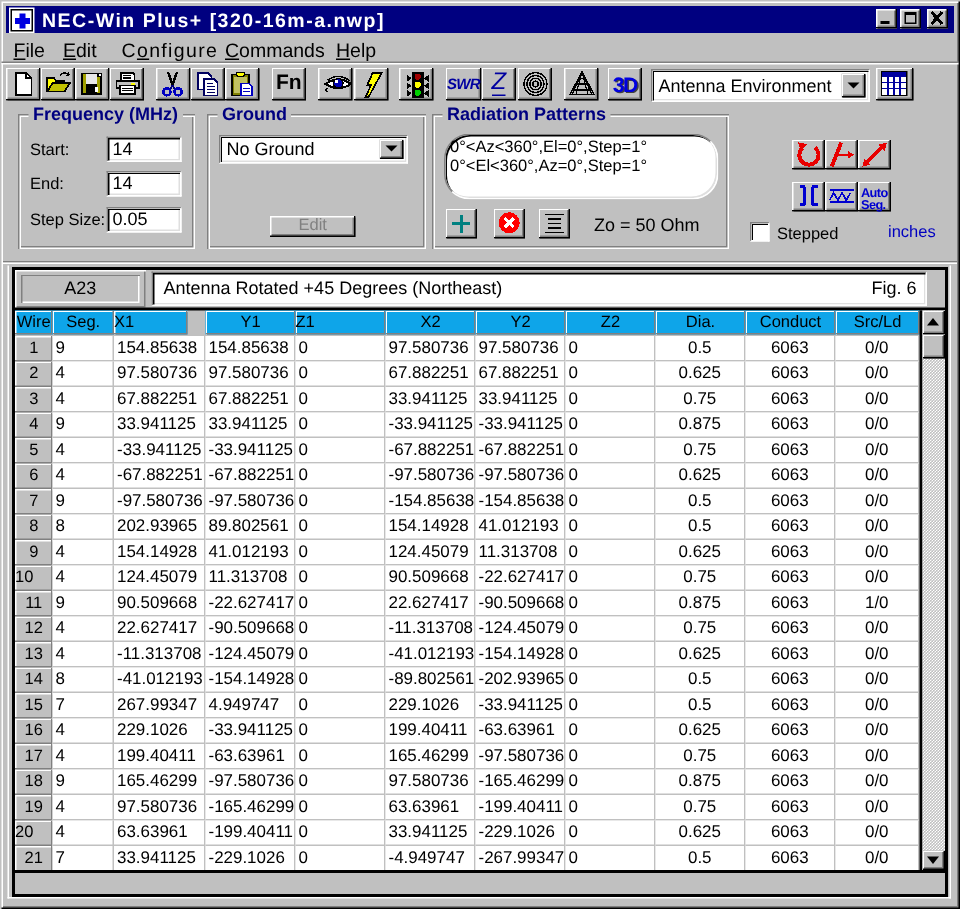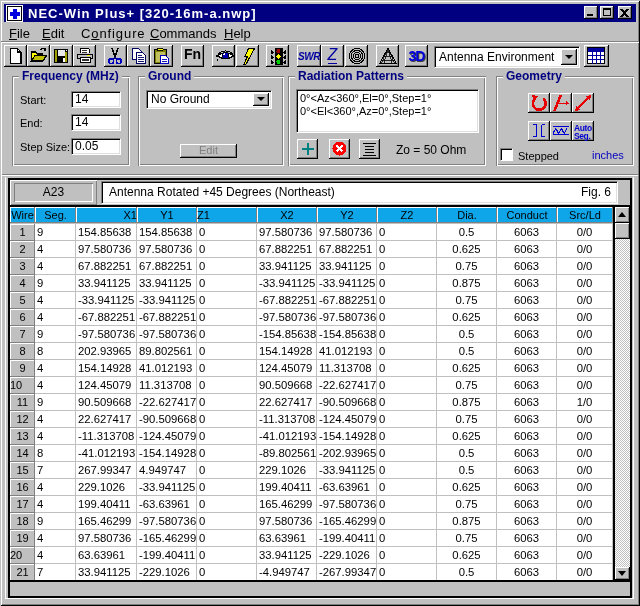--- a/index.html
+++ b/index.html
@@ -198,41 +198,38 @@
     </div>
 <div class="edit" style="left:146px;top:90px;width:126px;height:19px;line-height:17px;padding-left:4px;font-size:12px;">No Ground
   <div class="btn" style="right:2px;top:2px;width:16px;height:13px;">
         <div class="abs" style="left:4px;top:4px;width:0;height:0;border-left:4px solid transparent;border-right:4px solid transparent;border-top:4px solid #000"></div>
       </div>
 </div>
 <div class="btn" style="left:180px;top:144px;width:57px;height:14px;color:#808080;font-size:11px;text-align:center;line-height:13px;">Edit</div>
 <div class="gbox" style="left:288px;width:198px;">
       <div class="gtitle">Radiation Patterns</div>
     </div>
-<div class="edit" style="left:296px;top:89px;width:183px;height:44px;font-size:11px;line-height:13px;padding:2px 0 0 3px;">0°&lt;Az&lt;360°,El=0°,Step=1°<br>0°&lt;El&lt;360°,Az=0°,Step=1°</div>
+<div class="edit" style="left:296px;top:89px;width:183px;height:44px;font-size:11px;line-height:13px;padding:2px 0 0 3px;border-radius:17px;">0°&lt;Az&lt;360°,El=0°,Step=1°<br>0°&lt;El&lt;360°,Az=0°,Step=1°</div>
 <div class="btn" style="left:297px;top:139px;width:21px;height:20px;">
       <svg width="17" height="16" style="position:absolute;left:2px;top:2px" viewBox="0 0 17 16">
         <path d="M8.5 2 v12 M2.5 8 h12" stroke="#008080" stroke-width="2"></path>
       </svg>
     </div>
 <div class="btn" style="left:329px;top:139px;width:21px;height:20px;">
       <svg width="15" height="15" style="position:absolute;left:3px;top:2px" viewBox="0 0 15 15">
         <circle cx="7.5" cy="7.5" r="7" fill="#ff0000"></circle>
         <path d="M4.5 4.5 l6 6 M10.5 4.5 l-6 6" stroke="#fff" stroke-width="2"></path>
       </svg>
     </div>
 <div class="btn" style="left:359px;top:139px;width:21px;height:20px;">
       <svg width="13" height="14" style="position:absolute;left:4px;top:3px" viewBox="0 0 13 14">
         <path d="M0 1 h13 M2 4 h9 M2 7 h9 M2 10 h9 M0 13 h13" stroke="#000"></path>
       </svg>
     </div>
 <div class="lbl" style="left:396px;top:143px;font-size:12px;">Zo = 50 Ohm</div>
-<div class="gbox" style="left:496px;width:138px;">
-      <div class="gtitle">Geometry</div>
-    </div>
 <div class="btn" style="left:528px;top:93px;width:22px;height:20px;">
       <svg width="20" height="18" style="position:absolute;left:1px;top:1px" viewBox="0 0 20 18">
         <path d="M6 4.6 A6.4 6.4 0 1 0 14.2 4.3" fill="none" stroke="#e80000" stroke-width="2.6"></path>
         <path d="M2.8 0.8 L9 2 L5 7 z" fill="#e80000"></path>
       </svg>
     </div>
 <div class="btn" style="left:550px;top:93px;width:22px;height:20px;">
       <svg width="20" height="18" style="position:absolute;left:1px;top:1px" viewBox="0 0 20 18">
         <path d="M3.5 17 L9.8 1" stroke="#e80000" stroke-width="2.6"></path>
         <path d="M6.5 9.2 h10.5" stroke="#e80000" stroke-width="1.4"></path>
@@ -270,21 +267,21 @@
   <div class="abs" style="left:8px;top:178px;width:624px;height:420px;background:#c0c0c0;border:2px solid #000"></div>
 
   <div class="abs" style="left:10px;top:180px;width:87px;height:25px;background:#c0c0c0;box-shadow:inset 1px 1px 0 #fff,inset -1px -1px 0 #808080;">
      <div class="abs" style="left:4px;top:3px;right:4px;bottom:3px;background:#c0c0c0;box-shadow:inset 1px 1px 0 #808080,inset -1px -1px 0 #fff;font-size:12px;text-align:center;line-height:19px;">A23</div>
   </div>
   <div class="edit" style="left:101px;top:181px;width:517px;height:23px;line-height:21px;padding:0 6px 0 7px;">Antenna Rotated +45 Degrees (Northeast)<span style="float:right">Fig. 6</span></div>
   <div class="abs" style="left:10px;top:205px;width:620px;height:2px;background:#000"></div>
 
   <div class="ghdr" style="left:10px;top:207px;width:25px;height:16px;text-align:center">Wire</div>
 <div class="ghdr" style="left:35px;top:207px;width:41px;height:16px;text-align:center">Seg.</div>
-<div class="ghdr" style="left:76px;top:207px;width:61px;height:16px;text-align:right">X1</div>
+<div class="ghdr" style="left:76px;top:207px;width:49px;height:16px;text-align:left">X1</div>
 <div class="ghdr" style="left:137px;top:207px;width:60px;height:16px;text-align:center">Y1</div>
 <div class="ghdr" style="left:197px;top:207px;width:60px;height:16px;">Z1</div>
 <div class="ghdr" style="left:257px;top:207px;width:60px;height:16px;text-align:center">X2</div>
 <div class="ghdr" style="left:317px;top:207px;width:60px;height:16px;text-align:center">Y2</div>
 <div class="ghdr" style="left:377px;top:207px;width:60px;height:16px;text-align:center">Z2</div>
 <div class="ghdr" style="left:437px;top:207px;width:60px;height:16px;text-align:center">Dia.</div>
 <div class="ghdr" style="left:497px;top:207px;width:60px;height:16px;text-align:center">Conduct</div>
 <div class="ghdr" style="left:557px;top:207px;width:56px;height:16px;text-align:center">Src/Ld</div>
 <div class="rhdr" style="left:10px;top:224px;width:25px;height:17px;text-align:center">1</div>
 <div class="dcell" style="left:35px;top:224px;width:41px;height:17px;padding-left:2px">9</div>

